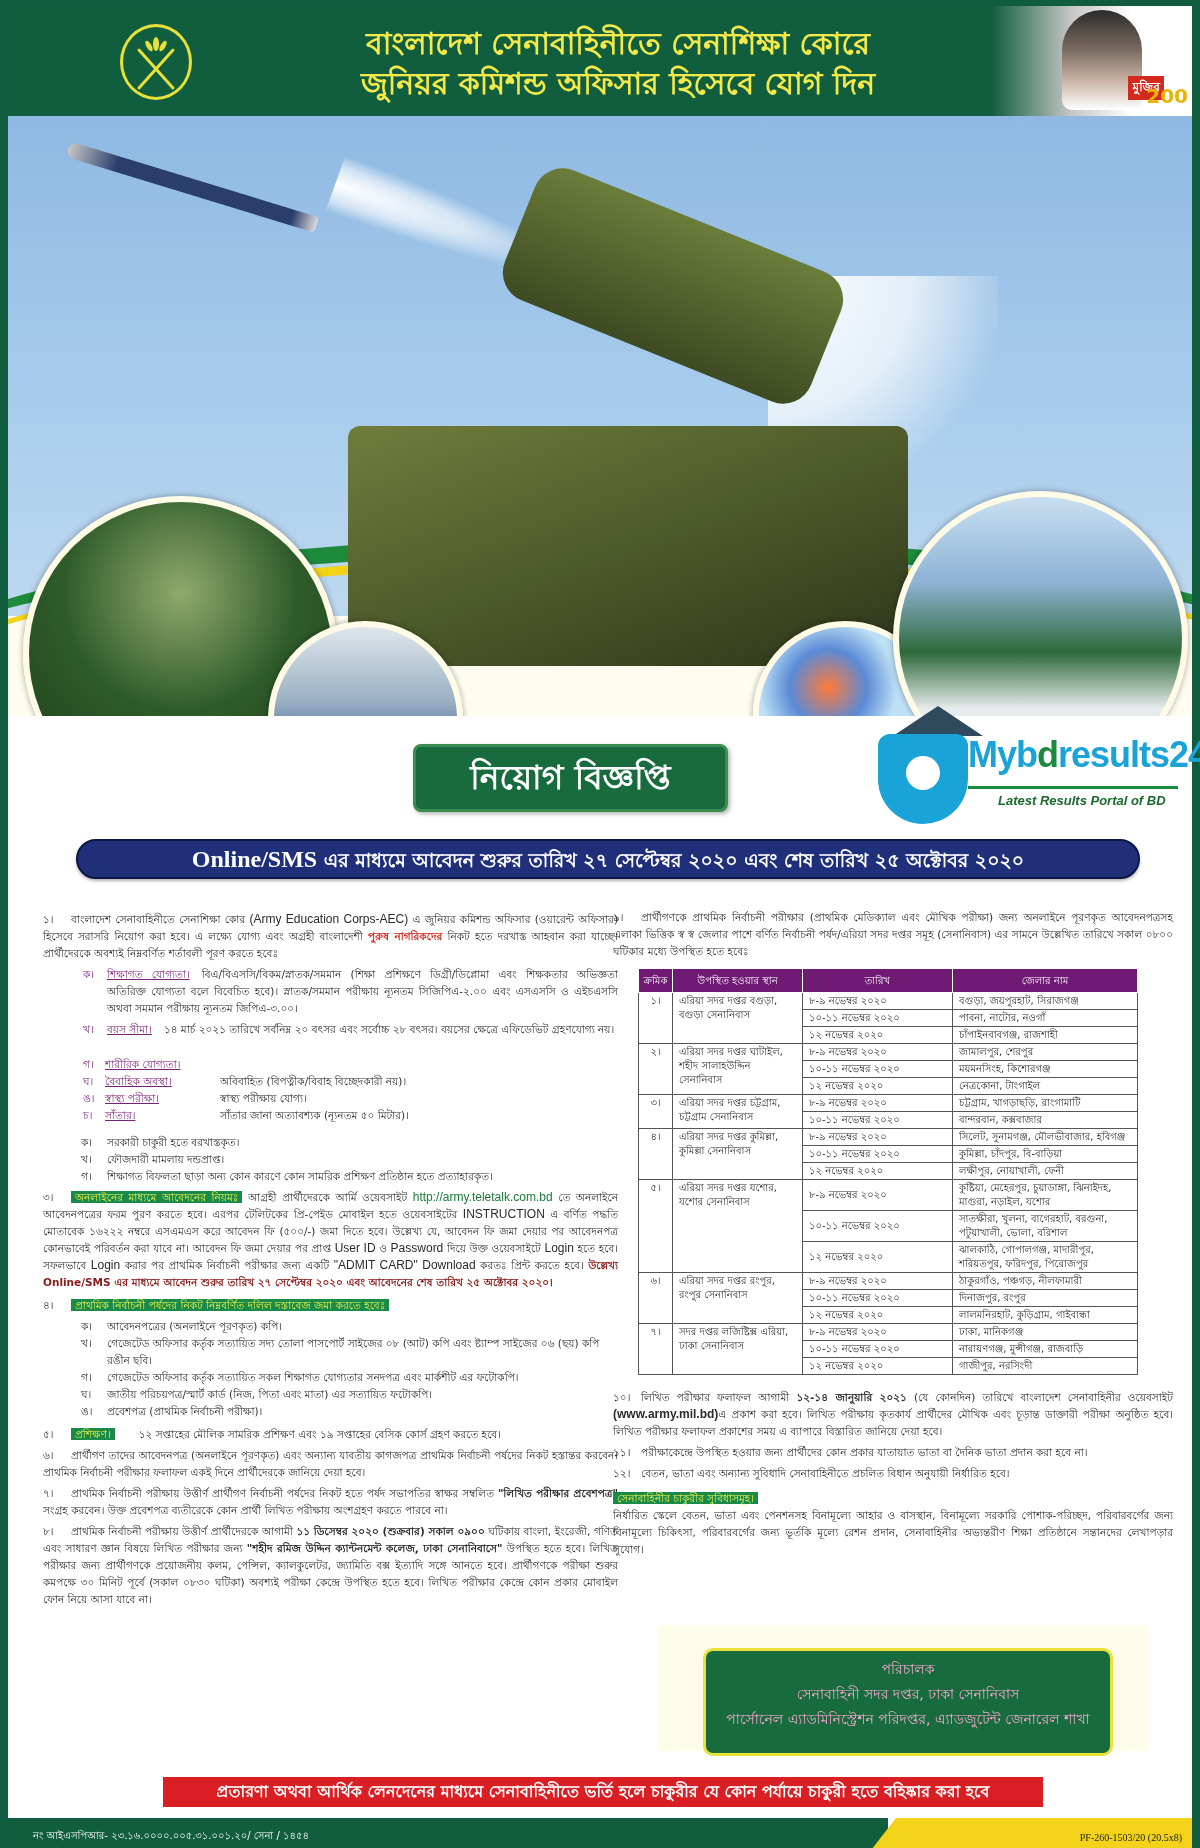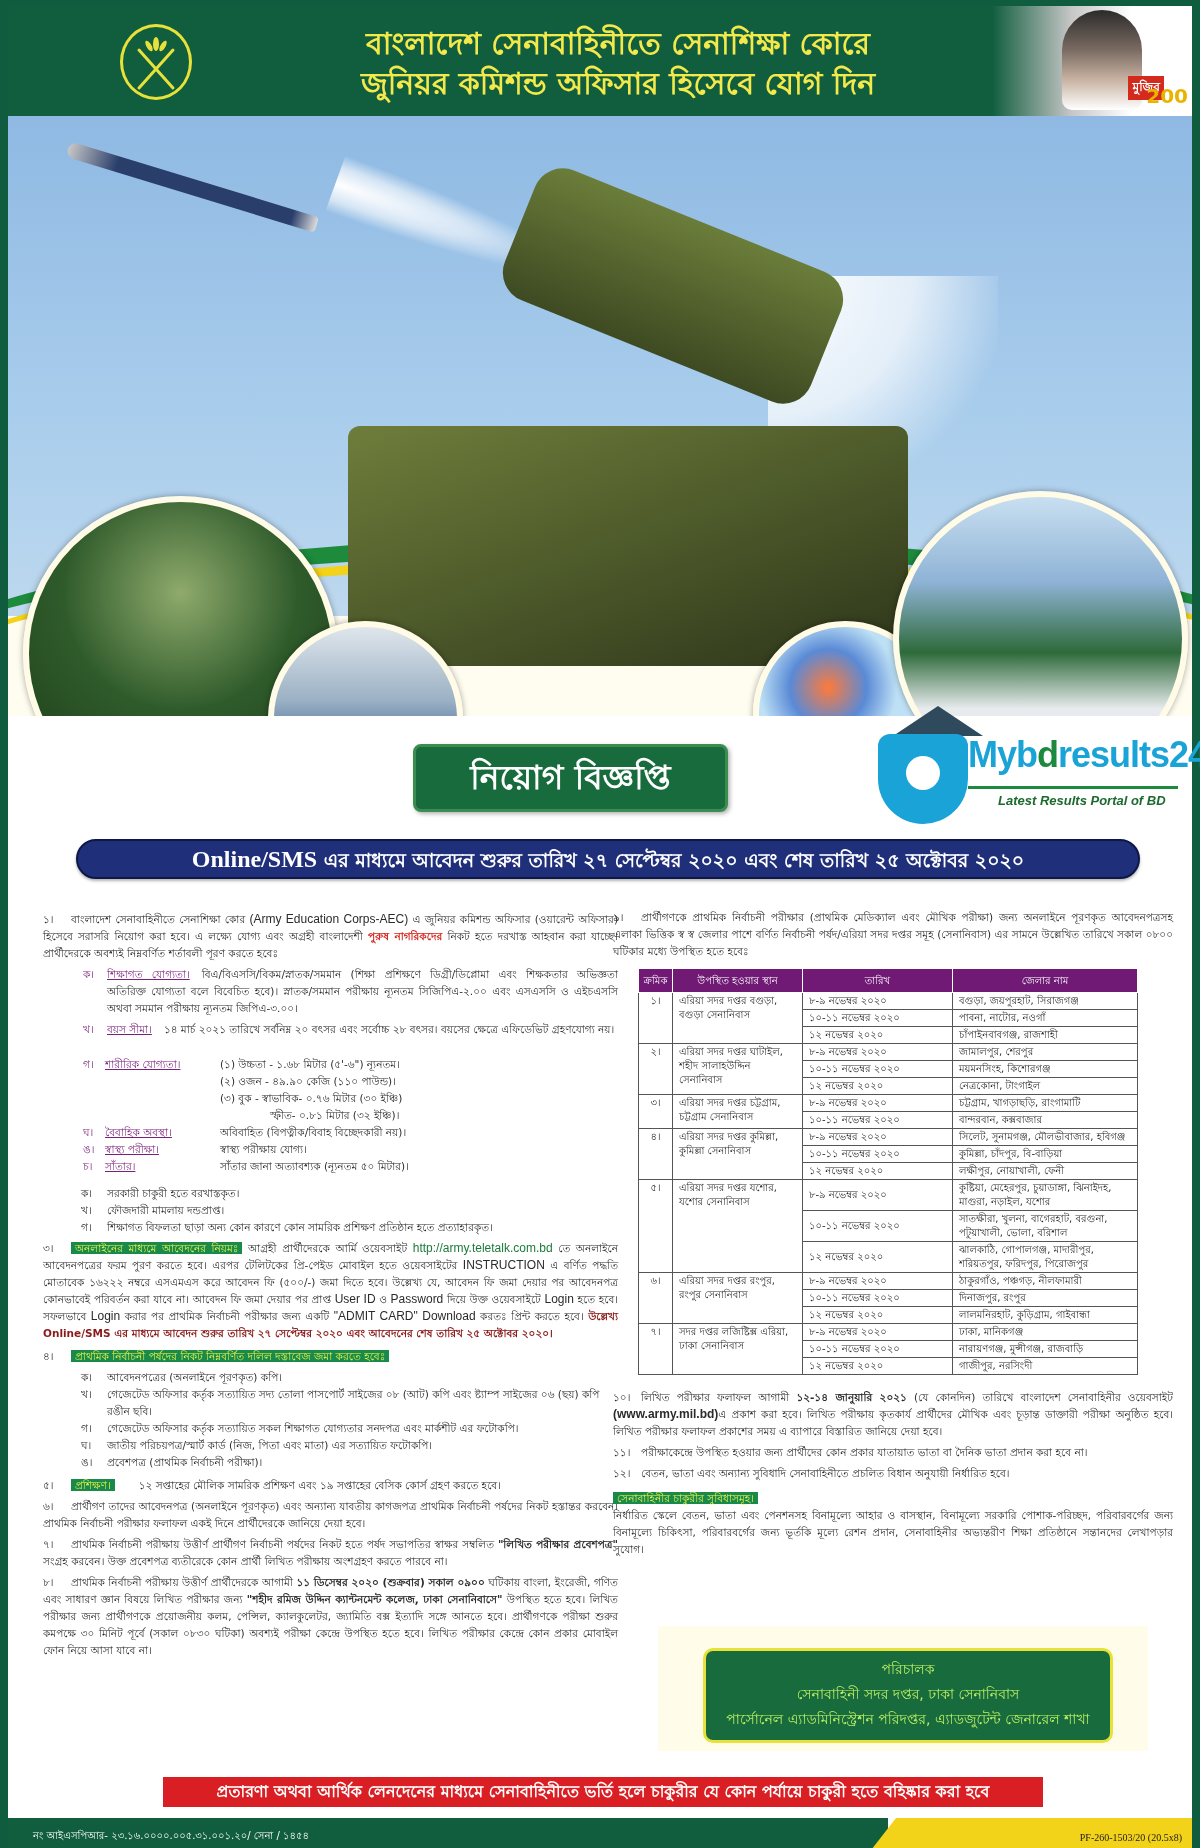--- a/index.html
+++ b/index.html
@@ -63,21 +63,21 @@
   
   table.sched { margin: 8px 0 0 25px; width: 500px; border-collapse: collapse; font-size: 10px; }
   table.sched th { background:#701a75; color:#fff; font-weight:normal; padding:3px 4px; border:1px solid #fff; height:22px; }
   table.sched td { border:1px solid #555; padding:1px 6px; line-height:14px; vertical-align: middle; }
   table.sched td.c { text-align:left; }
   table.sched td.sl { text-align:center; vertical-align: top; width:34px; }
   table.sched td.place { vertical-align: top; width:130px; }
   table.sched td.date { width:150px; }
   
   .officer-wrap { position:absolute; left:650px; top:1620px; width:490px; height:125px; background:#fffdea; }
-  .officer-box { position:absolute; left:695px; top:1642px; width:410px; height:95px; background:#176b3c; border:3px solid #e8e13a; border-radius:10px; color:#bef264; font-size:14px; text-align:center; line-height:25px; padding-top:6px; }
+  .officer-box { position:absolute; left:695px; top:1642px; width:410px; height:108px; background:#176b3c; border:3px solid #e8e13a; border-radius:10px; color:#f9a8d4; font-size:14px; text-align:center; line-height:25px; padding-top:6px; }
   
   .warning { position:absolute; left:155px; top:1771px; width:880px; height:30px; background:#d91f23; color:#fff; font-size:16px; font-weight:bold; text-align:center; line-height:30px; }
   .footer-left { position:absolute; left:0; top:1812px; width:880px; height:36px; background:#115e3f; color:#fff; font-size:10px; padding-left:25px; line-height:36px; }
   .footer-right { position:absolute; left:860px; top:1812px; width:324px; height:36px; background:#f3d21a; clip-path: polygon(28px 0, 100% 0, 100% 100%, 0 100%); color:#222; font-size:10px; text-align:right; padding-right:10px; line-height:40px; font-family: "Liberation Serif", serif; }
 </style>
 </head>
 <body>
 
 <div class="page">
 
@@ -144,26 +144,20 @@
     <div class="para sub" style="padding-left:64px">
       <span class="k">ক।</span><span class="sub-label">শিক্ষাগত যোগ্যতা।</span><span>বিএ/বিএসসি/বিকম/স্নাতক/সমমান (শিক্ষা প্রশিক্ষণে ডিগ্রী/ডিপ্লোমা এবং শিক্ষকতার অভিজ্ঞতা অতিরিক্ত যোগ্যতা বলে বিবেচিত হবে)। স্নাতক/সমমান পরীক্ষায় ন্যূনতম সিজিপিএ-২.০০ এবং এসএসসি ও এইচএসসি অথবা সমমান পরীক্ষায় ন্যূনতম জিপিএ-৩.০০।</span>
     </div>
     <div class="para sub" style="padding-left:64px">
       <span class="k">খ।</span><span class="sub-label">বয়স সীমা।</span><span>১৪ মার্চ ২০২১ তারিখে সর্বনিম্ন ২০ বৎসর এবং সর্বোচ্চ ২৮ বৎসর। বয়সের ক্ষেত্রে এফিডেভিট গ্রহণযোগ্য নয়।</span>
     </div>
     <div style="height:14px"></div>
     <div class="spec-row">
       <span class="k">গ।</span>
         <span class="lbl">শারীরিক যোগ্যতা।</span>
-      <span class="val">
-        <div>(১) উচ্চতা - ১.৬৮ মিটার (৫'-৬") ন্যূনতম।</div>
-        <div>(২) ওজন - ৪৯.৯০ কেজি (১১০ পাউন্ড)।</div>
-        <div>(৩) বুক - স্বাভাবিক- ০.৭৬ মিটার (৩০ ইঞ্চি)</div>
-        <div style="padding-left:50px">স্ফীত- ০.৮১ মিটার (৩২ ইঞ্চি)।</div>
-      </span>
     </div>
     <div class="spec-row">
         <span class="k">ঘ।</span>
         <span class="lbl">বৈবাহিক অবস্থা।</span>
         <span class="val">অবিবাহিত (বিপত্নীক/বিবাহ বিচ্ছেদকারী নয়)।</span>
       </div>
     <div class="spec-row">
         <span class="k">ঙ।</span>
         <span class="lbl">স্বাস্থ্য পরীক্ষা।</span>
         <span class="val">স্বাস্থ্য পরীক্ষায় যোগ্য।</span>

